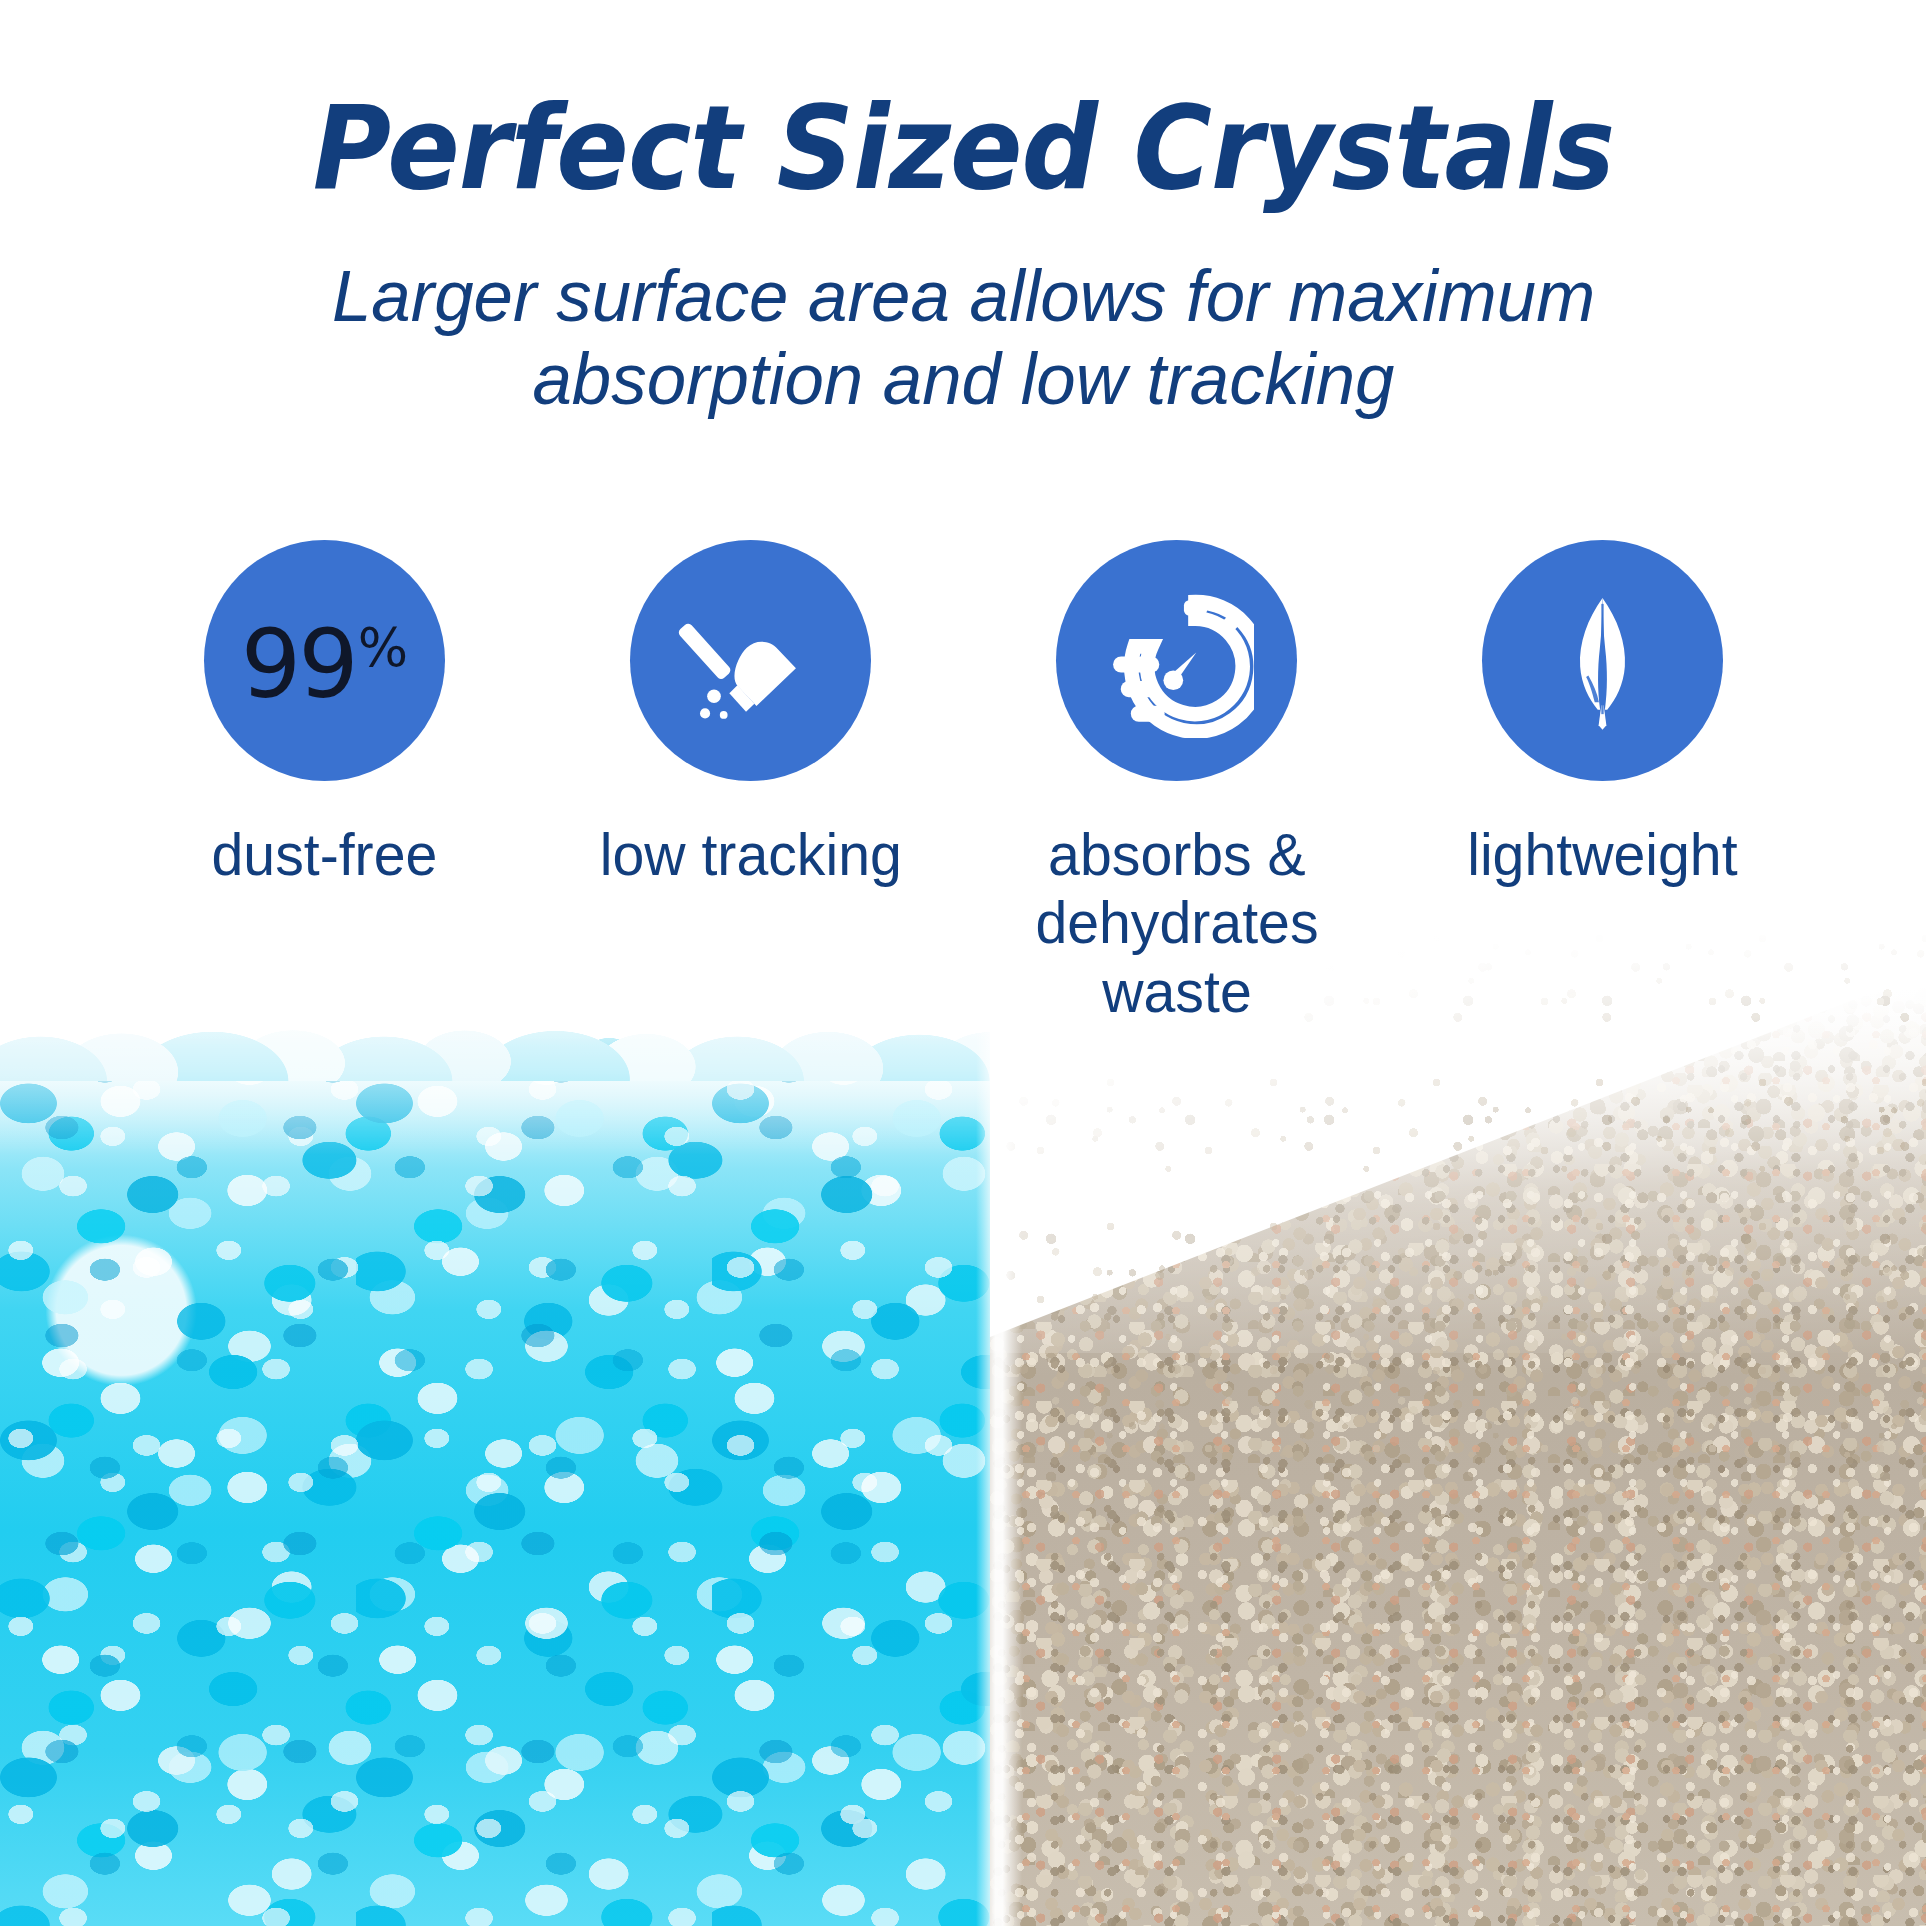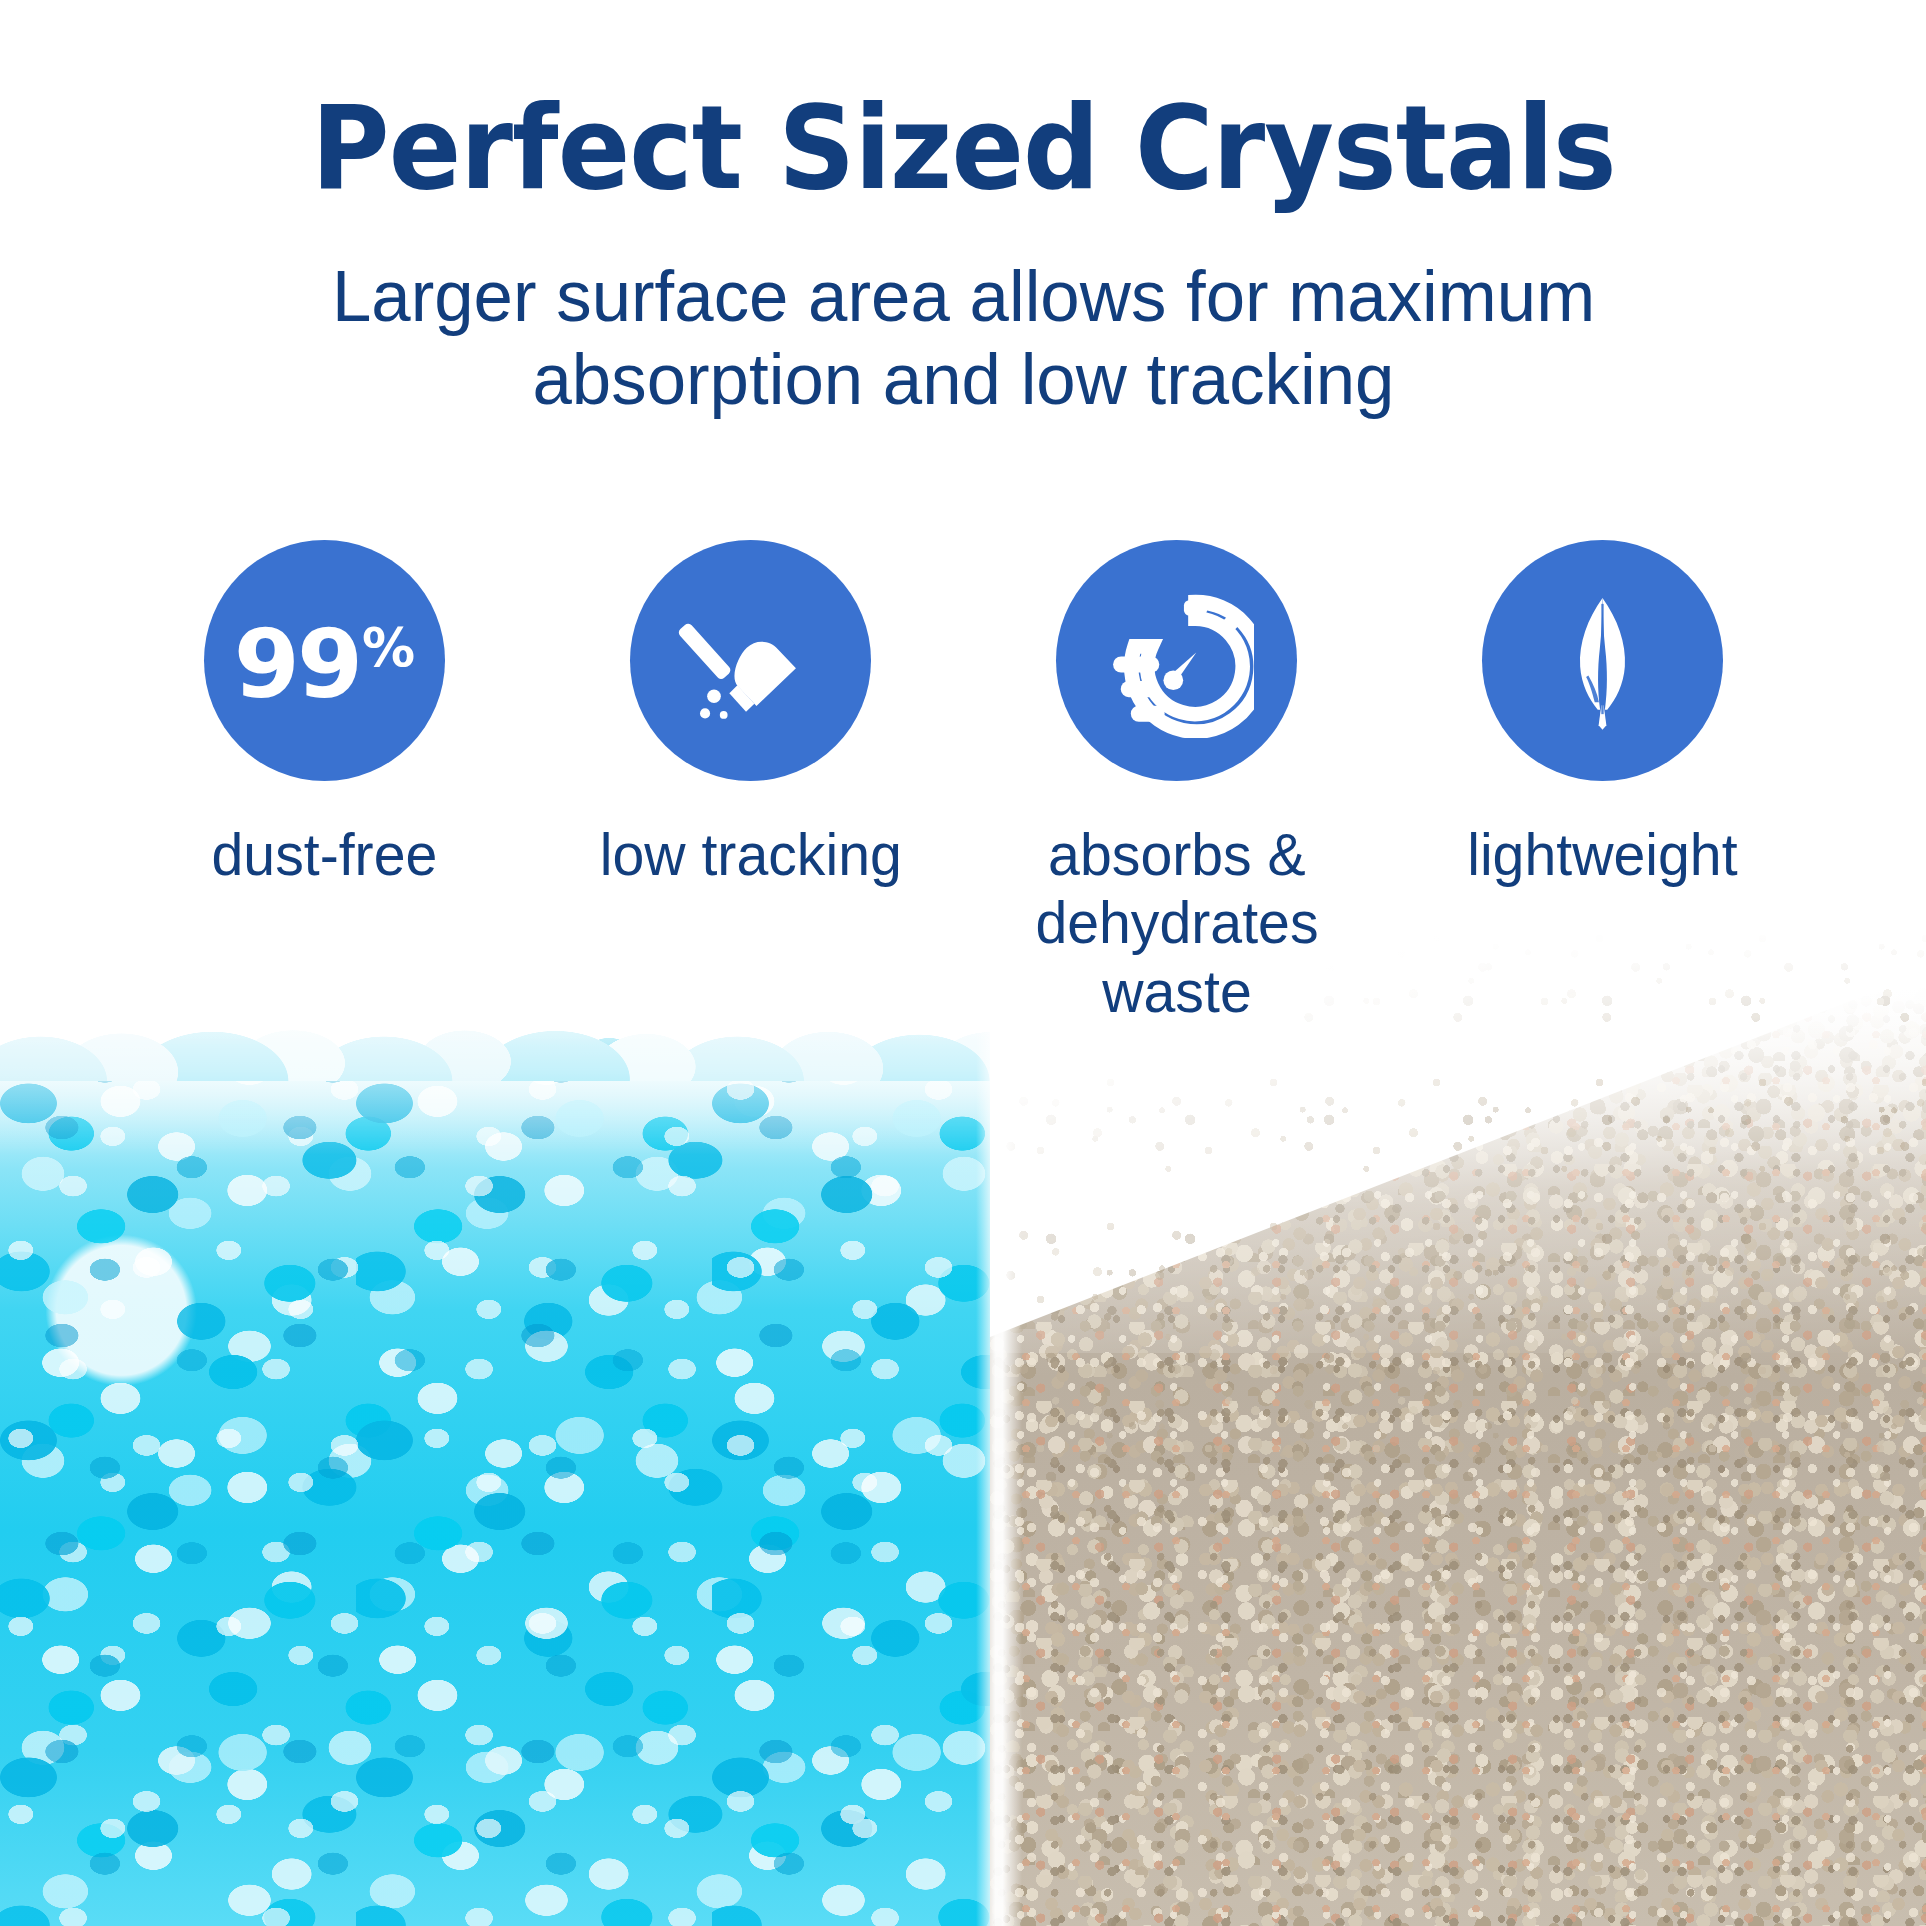--- a/index.html
+++ b/index.html
@@ -8,21 +8,21 @@
     width:1927px;height:1927px;
     background:#ffffff;
     font-family:"Liberation Sans", sans-serif;
     overflow:hidden;
     position:relative;
   }
 
   .stage{position:relative;width:1927px;height:1927px;background:#fff;overflow:hidden;}
 
   
-  .header{position:absolute;left:0;top:0;width:1927px;text-align:center;z-index:40;}
+  .header{position:absolute;left:0;top:0;width:1927px;text-align:center;z-index:40;font-style:italic;}
   .title{
     font-family:"DejaVu Sans", sans-serif;
     font-weight:700;
     font-size:115px;
     line-height:1.0;
     letter-spacing:-1px;
     color:#123E7D;
     margin:0;
     padding-top:91px;
     transform:scaleX(0.93);
@@ -53,23 +53,23 @@
   }
   .badge{
     width:241px;height:241px;border-radius:50%;
     background:#3A72D0;
     display:flex;align-items:center;justify-content:center;
     position:relative;
     flex:0 0 auto;
   }
   .badge svg{display:block;}
   .pct{
-    color:#ffffff;
+    color:#0f172a;
     font-family:"DejaVu Sans", sans-serif;
-    font-weight:700;
+    font-weight:400;
     font-size:95px;
     line-height:1;
     letter-spacing:-3px;
     display:flex;align-items:flex-start;
     transform:translateY(4px);
   }
   .pct .sym{font-size:53px;line-height:1;margin-left:2px;margin-top:4px;letter-spacing:0;}
   .flabel{
     margin-top:40px;
     font-family:"Liberation Sans", sans-serif;

